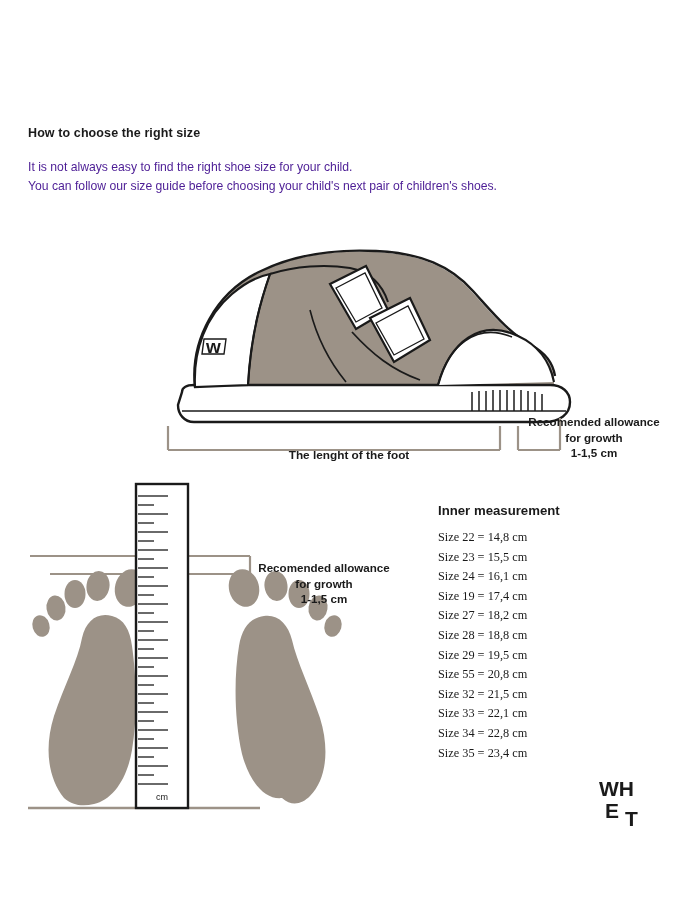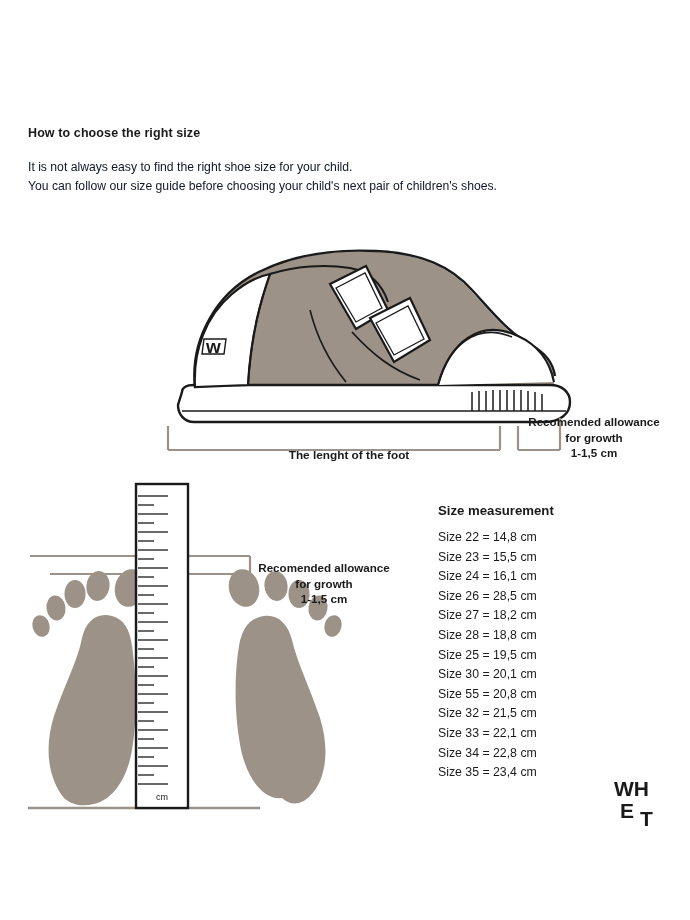--- a/index.html
+++ b/index.html
@@ -32,21 +32,21 @@
   .header-title {
     font-size: 12.5px;
     font-weight: bold;
     letter-spacing: 0.1px;
     margin: 0 0 18px 0;
     color: #1a1a1a;
   }
   .header-line {
     font-size: 12.2px;
     line-height: 18.5px;
-    color: #0f172a;
+    color: #4c1d95;
   }
 
   
   .shoe-wrap {
     position: absolute;
     left: 120px;
     top: 222px;
     width: 460px;
     height: 250px;
   }
@@ -108,26 +108,27 @@
   .measure-list {
     list-style: none;
     margin: 0;
     padding: 0;
   }
   .measure-item {
     font-size: 12.3px;
     line-height: 19.6px;
     color: #1a1a1a;
     white-space: nowrap;
+    font-family: Liberation Serif, serif;
   }
 
   
   .logo {
     position: absolute;
-    right: 16px;
+    right: 31px;
     bottom: 86px;
     width: 60px;
     height: 60px;
   }
 
   svg { display: block; overflow: visible; }
 </style>
 </head>
 <body>
 
@@ -307,30 +308,29 @@
     </svg>
   </div>
 
   <div class="caption-allowance-bottom">
     <div>Recomended allowance</div>
     <div>for growth</div>
     <div>1-1,5 cm</div>
   </div>
 
   <div class="measure-block">
-    <div class="measure-title">Size measurement</div>
+    <div class="measure-title">Inner measurement</div>
     <ul class="measure-list">
       <li class="measure-item">Size 22 = 14,8 cm</li>
       <li class="measure-item">Size 23 = 15,5 cm</li>
       <li class="measure-item">Size 24 = 16,1 cm</li>
-      <li class="measure-item">Size 26 = 28,5 cm</li>
+      <li class="measure-item">Size 19 = 17,4 cm</li>
       <li class="measure-item">Size 27 = 18,2 cm</li>
       <li class="measure-item">Size 28 = 18,8 cm</li>
-      <li class="measure-item">Size 25 = 19,5 cm</li>
-      <li class="measure-item">Size 30 = 20,1 cm</li>
+      <li class="measure-item">Size 29 = 19,5 cm</li>
       <li class="measure-item">Size 55 = 20,8 cm</li>
       <li class="measure-item">Size 32 = 21,5 cm</li>
       <li class="measure-item">Size 33 = 22,1 cm</li>
       <li class="measure-item">Size 34 = 22,8 cm</li>
       <li class="measure-item">Size 35 = 23,4 cm</li>
     </ul>
   </div>
 
   <div class="logo">
     <svg width="60" height="60" viewBox="0 0 60 60">

